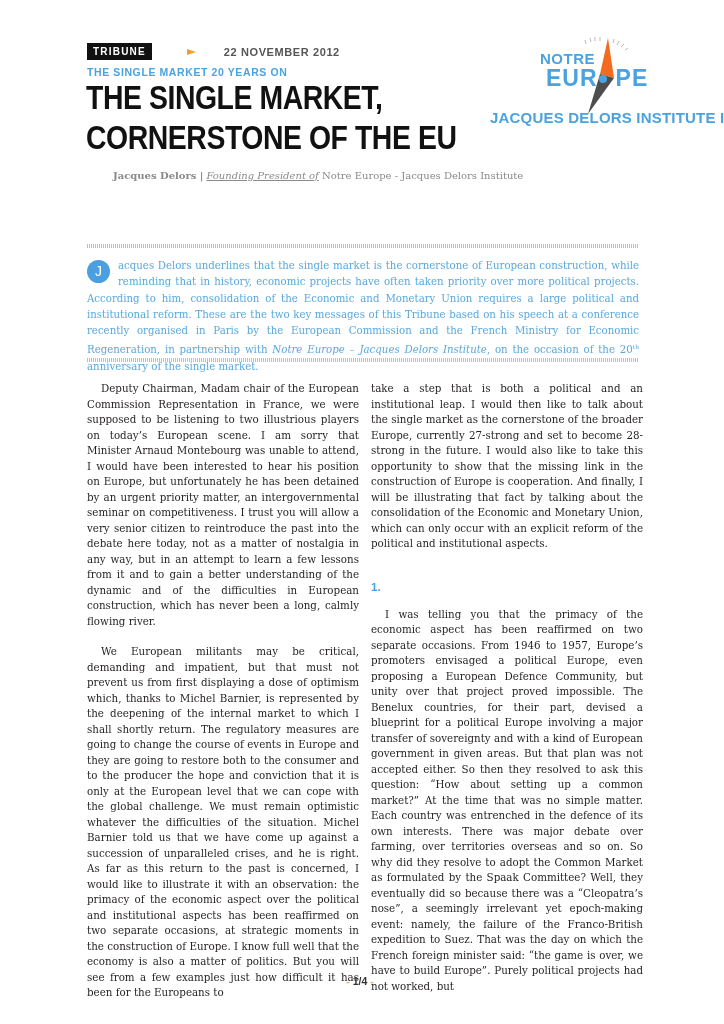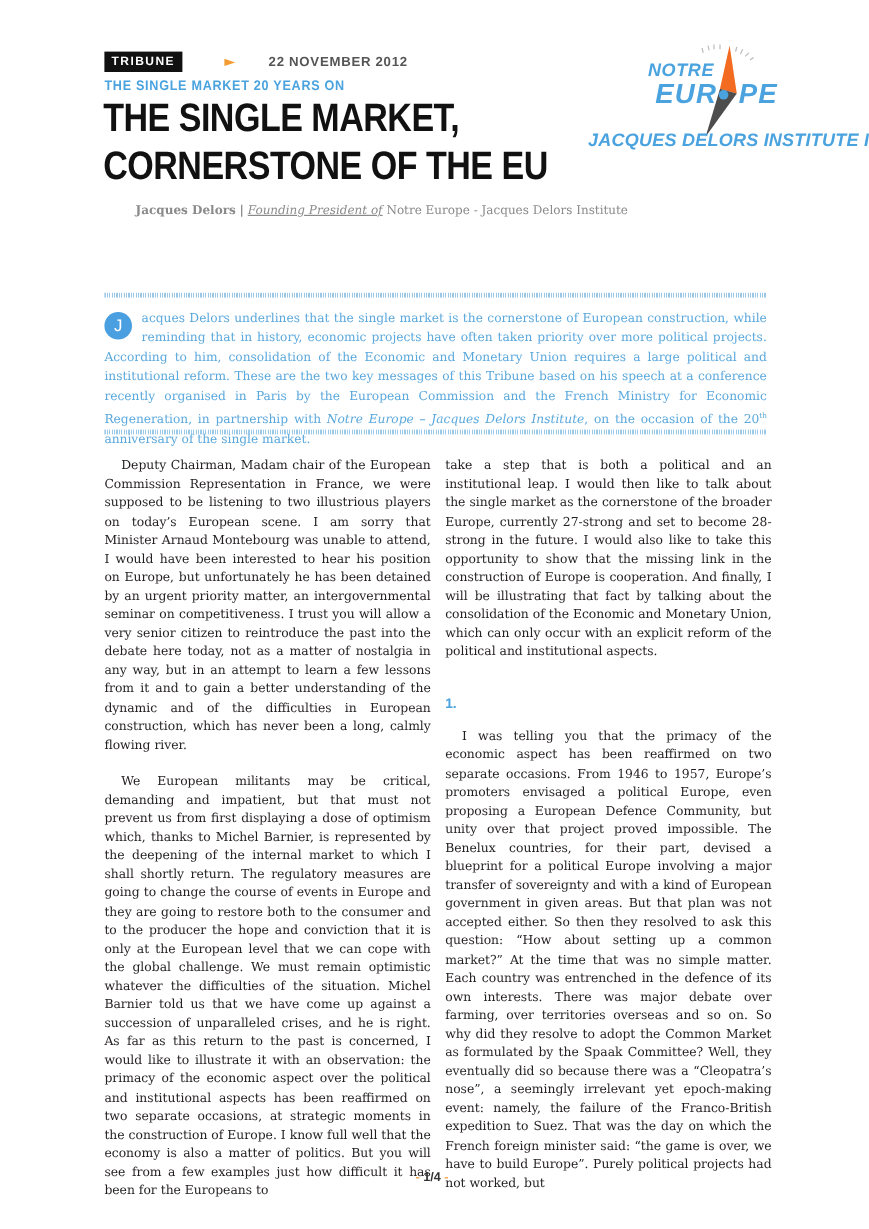--- a/index.html
+++ b/index.html
@@ -11,21 +11,21 @@
     .date { font-family: "Liberation Sans", sans-serif; font-weight: bold; font-size: 11px; color: #555; letter-spacing: 0.6px; }
 
     .kicker { position: absolute; left: 87px; top: 65px; font-family: "Liberation Sans", sans-serif; font-weight: bold; font-size: 10.5px; color: #4aa3df; letter-spacing: 0.6px; transform: scaleY(1.1); transform-origin: left top; }
 
     .title { position: absolute; left: 86px; top: 78px; margin: 0; font-family: "Liberation Sans", sans-serif; font-weight: bold; font-size: 33px; line-height: 40px; color: #111; letter-spacing: -0.5px; transform: scaleX(0.86); transform-origin: left top; white-space: nowrap; }
 
     .byline { position: absolute; left: 87px; top: 170px; font-size: 10px; color: #8a8a8a; white-space: nowrap; }
     .byline .name { font-weight: bold; margin-left: 26px; }
     .byline .role { font-style: italic; text-decoration: underline; }
 
-    .logo { position: absolute; left: 490px; top: 30px; width: 180px; height: 90px; font-style: italic; }
+    .logo { position: absolute; left: 490px; top: 30px; width: 180px; height: 90px; }
     .logo .notre { position: absolute; left: 50px; top: 20px; font-family: "Liberation Sans", sans-serif; font-weight: bold; font-size: 15px; color: #4aa3df; letter-spacing: 0.5px; }
     .logo .europe { position: absolute; left: 40px; top: 35px; font-family: "Liberation Sans", sans-serif; font-weight: bold; font-size: 23px; color: #4aa3df; letter-spacing: 1px; margin-left: 16px; }
     .logo .inst { position: absolute; left: 0px; top: 79px; font-family: "Liberation Sans", sans-serif; font-weight: bold; font-size: 15px; color: #4aa3df; letter-spacing: 0.2px; white-space: nowrap; }
     .logo svg { position: absolute; left: 0; top: 0; }
 
     .dots { position: absolute; left: 87px; width: 552px; height: 4px; background: repeating-linear-gradient(90deg, #9cc8e8 0 1px, transparent 1px 2px); }
     .dots.top { top: 244px; }
     .dots.bottom { top: 358px; }
 
     .abstract { position: absolute; left: 87px; top: 258px; width: 552px; font-size: 10.2px; line-height: 16.3px; color: #5aa8dc; text-align: justify; }

